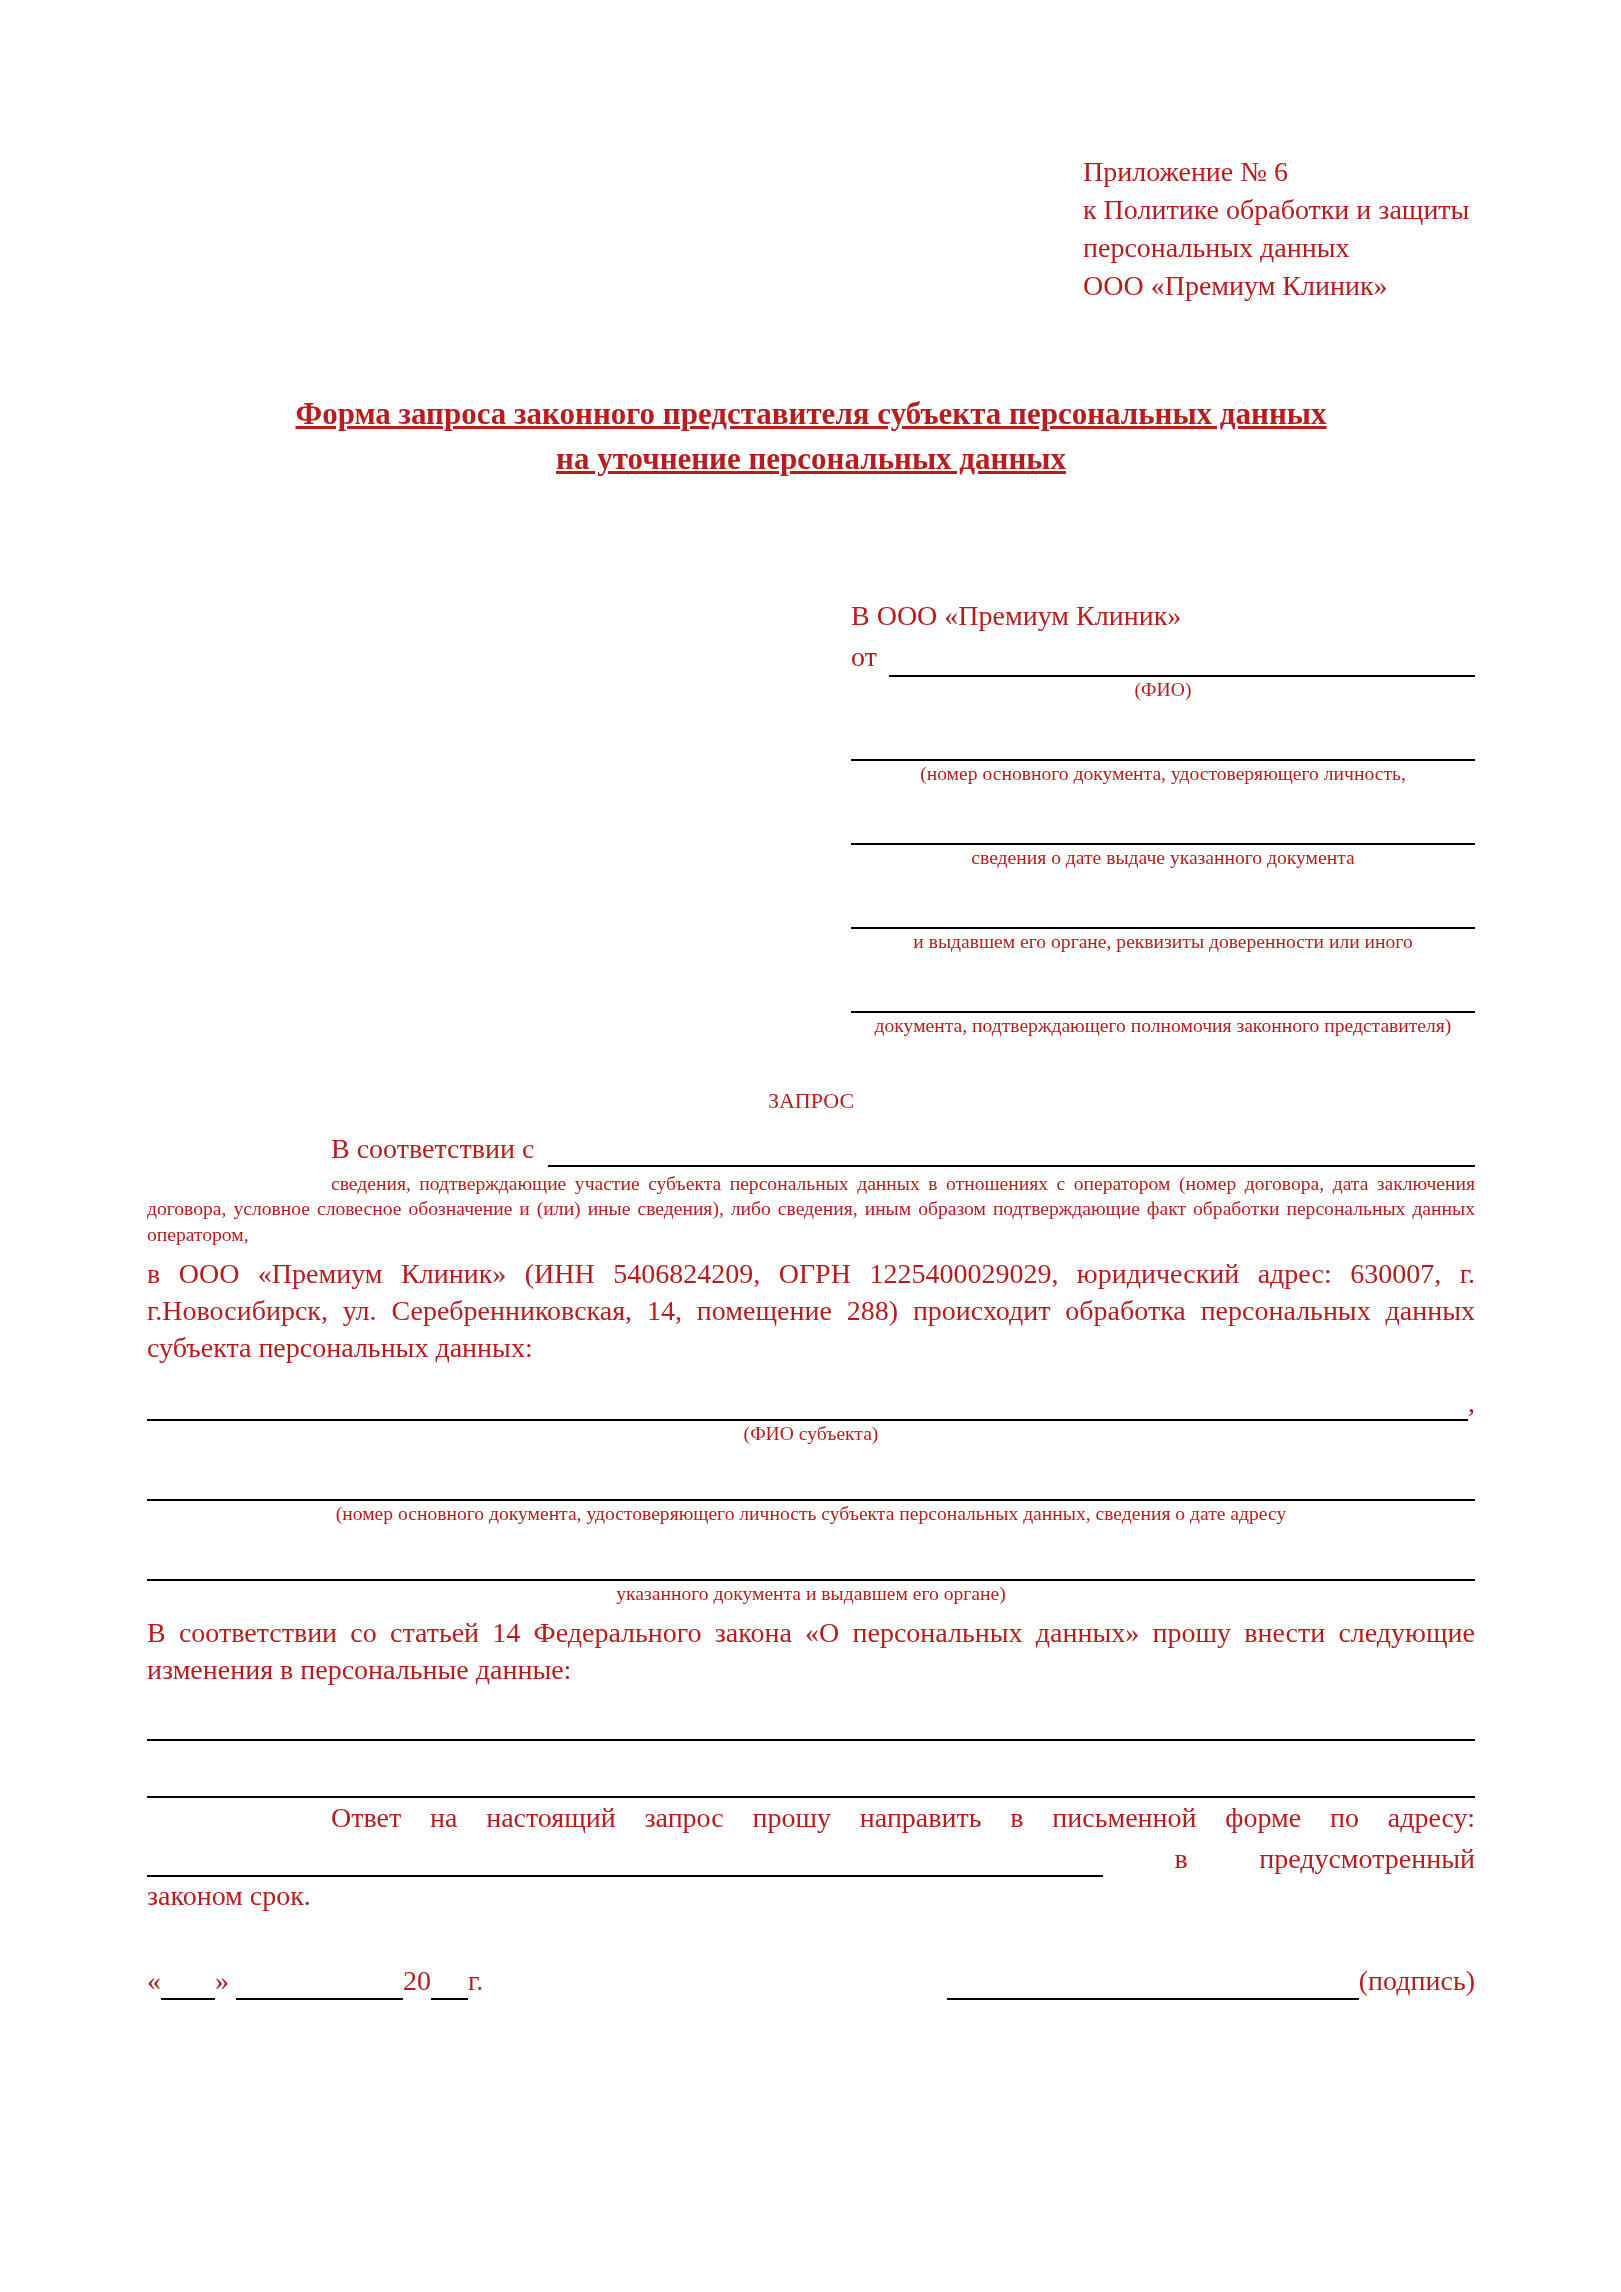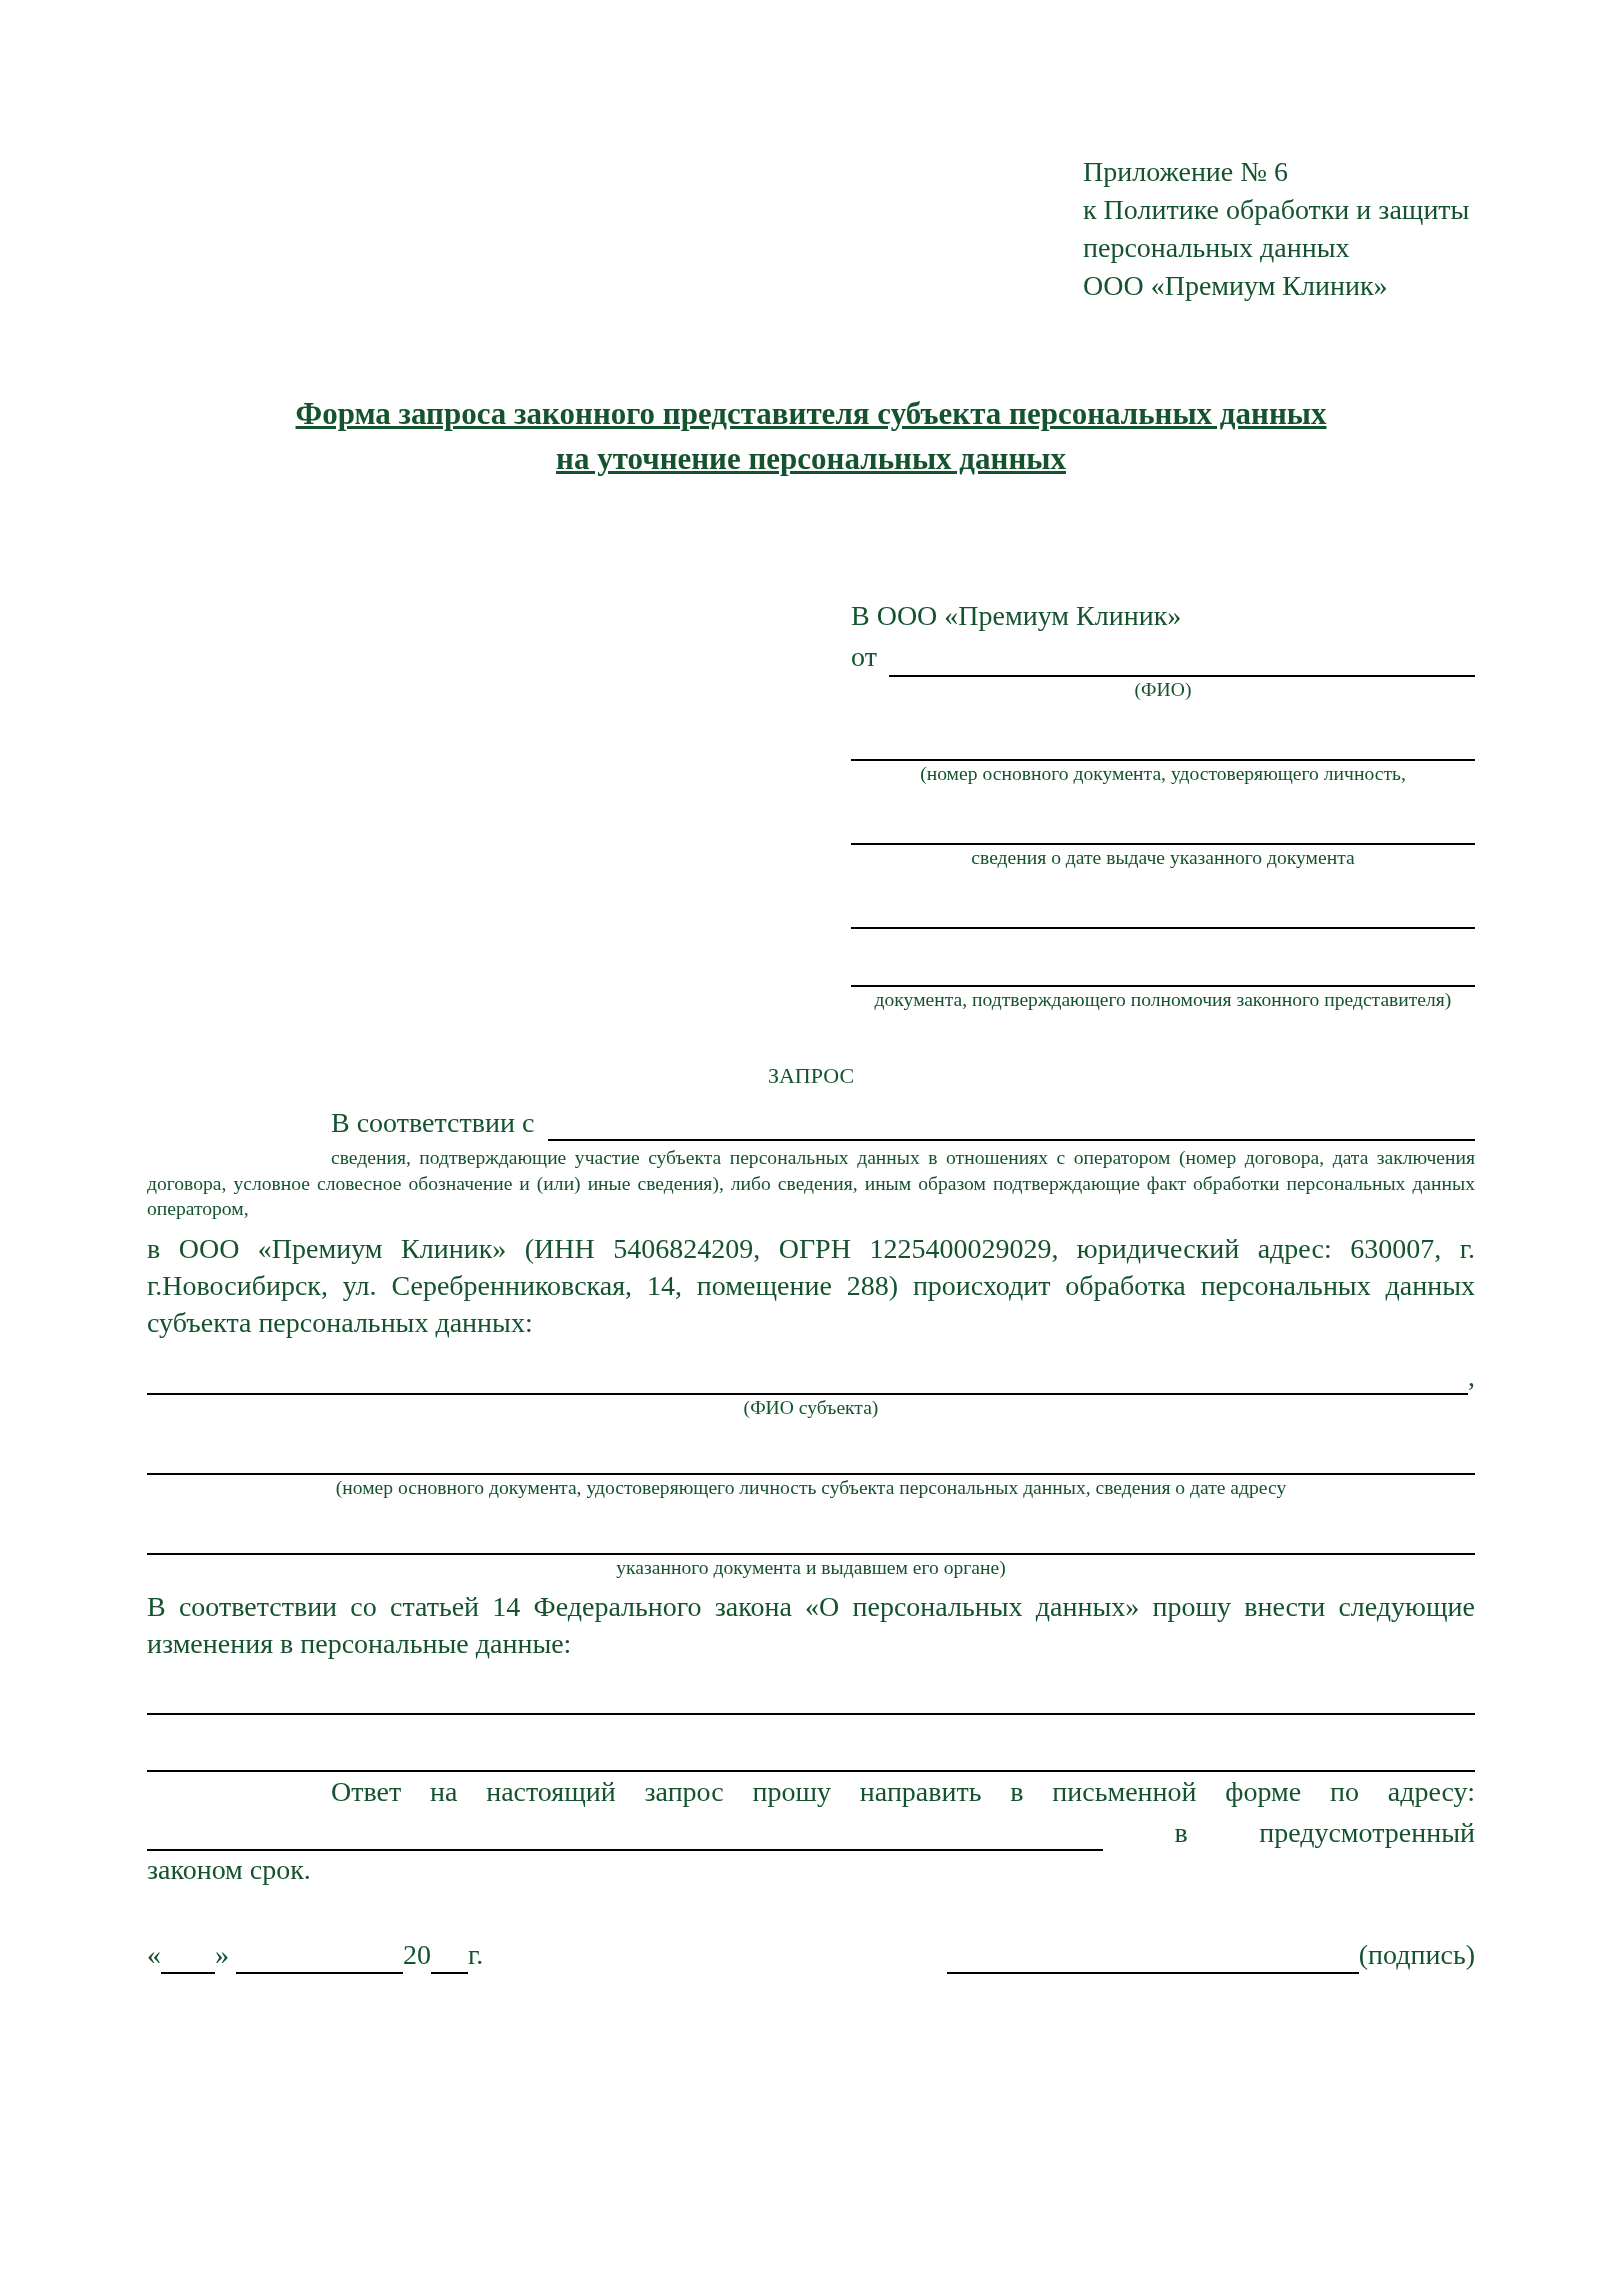--- a/index.html
+++ b/index.html
@@ -5,21 +5,21 @@
   html, body {
     margin: 0;
     padding: 0;
     background: #ffffff;
   }
   .page {
     position: relative;
     width: 1621px;
     height: 2293px;
     background: #ffffff;
-    color: #14532d;
+    color: #b91c1c;
     font-family: "Liberation Serif", "DejaVu Serif", serif;
     box-sizing: border-box;
     padding: 0 146px 0 147px;
     overflow: hidden;
   }
   
   .header-note {
     padding-top: 153px;
     margin-left: 936px;
     font-size: 28px;
@@ -174,20 +174,21 @@
     <div class="blank-unit">
       <div class="bline"></div>
       <div class="cap">(номер основного документа, удостоверяющего личность,</div>
     </div>
     <div class="blank-unit">
       <div class="bline"></div>
       <div class="cap">сведения о дате выдаче указанного документа</div>
     </div>
     <div class="blank-unit">
       <div class="bline"></div>
+      <div class="cap">и выдавшем его органе, реквизиты доверенности или иного</div>
     </div>
     <div class="blank-unit">
       <div class="bline"></div>
       <div class="cap">документа, подтверждающего полномочия законного представителя)</div>
     </div>
   </div>
 
   <div class="zapros">ЗАПРОС</div>
 
   <div class="accord-row body-text">

